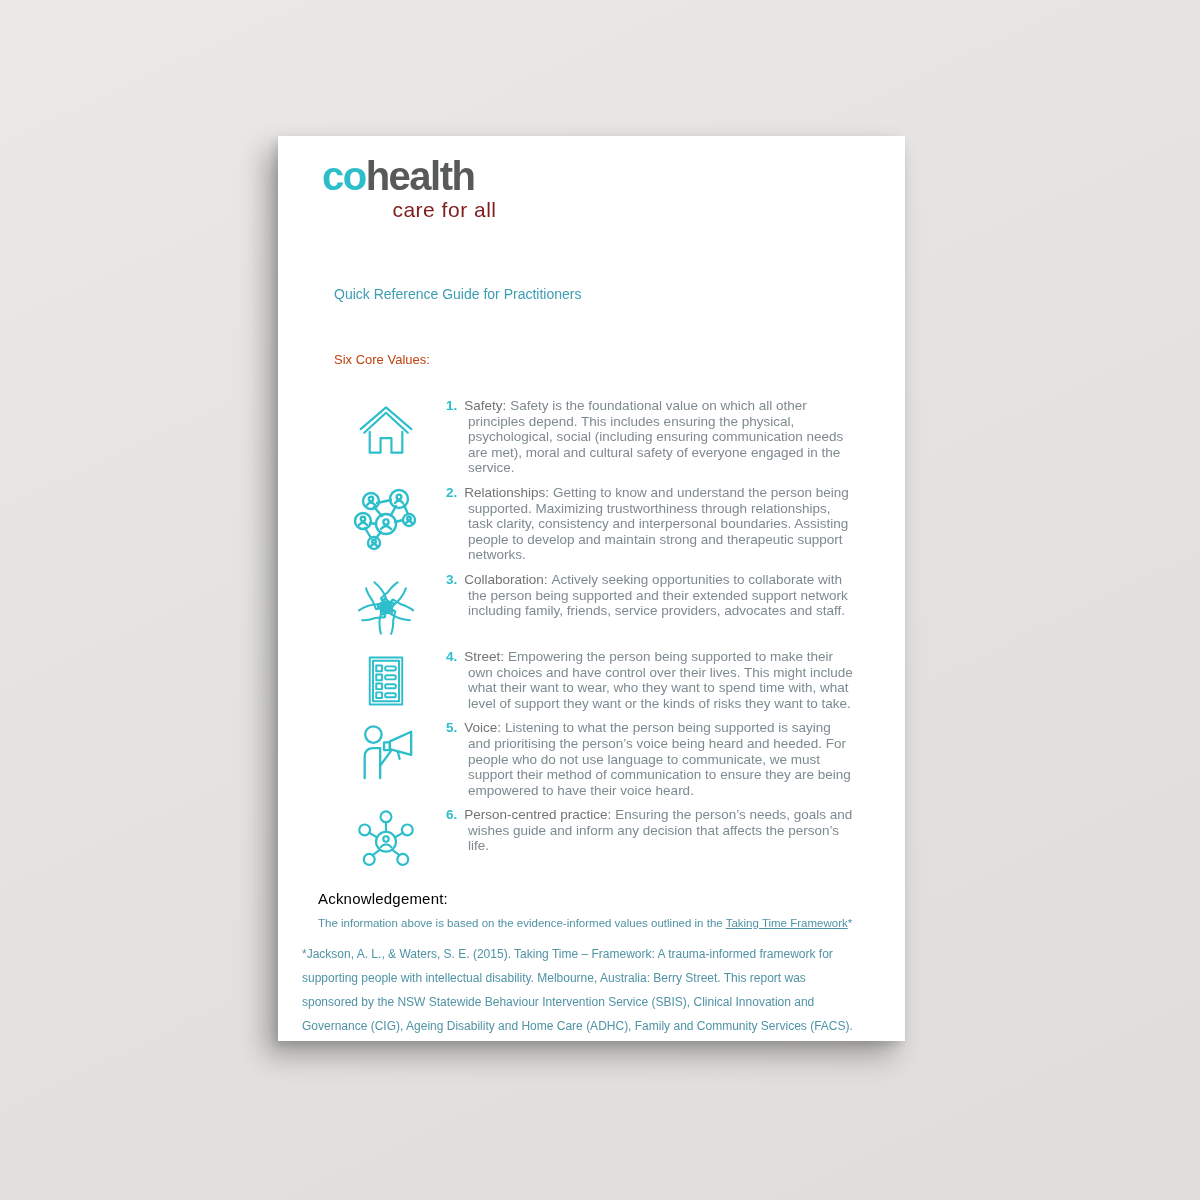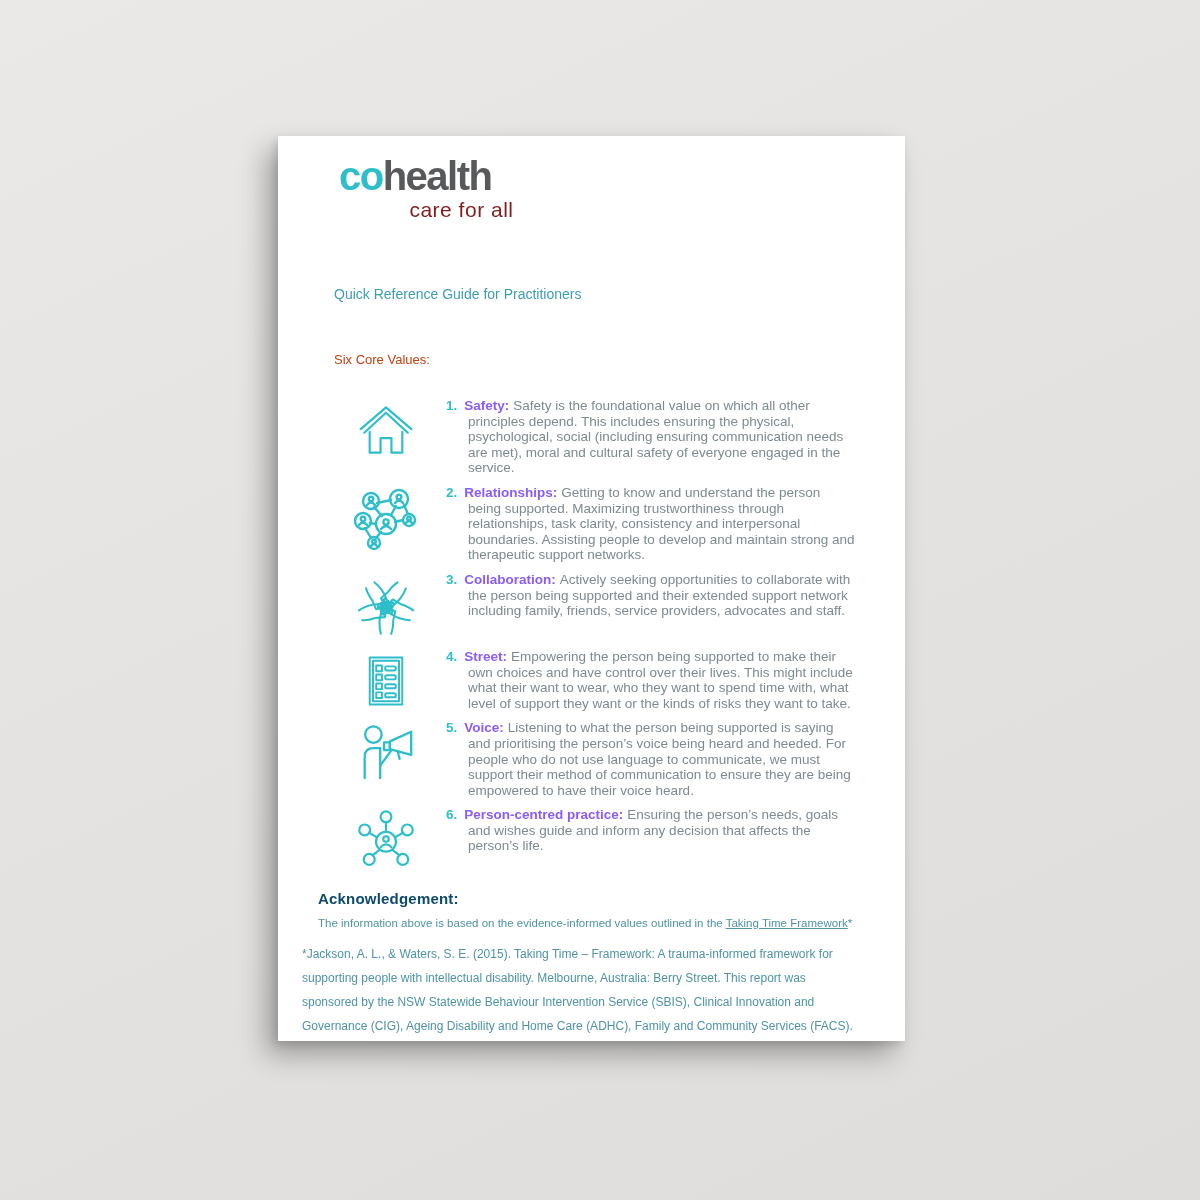--- a/index.html
+++ b/index.html
@@ -7,42 +7,42 @@
     width:1200px;height:1200px;position:relative;overflow:hidden;
     background:linear-gradient(155deg,#eae9e7 0%,#e4e3e1 45%,#dedddb 100%);
     font-family:"Liberation Sans",sans-serif;
   }
   .paper{
     position:absolute;left:278px;top:136px;width:627px;height:905px;
     background:#ffffff;
     box-shadow:-12px 14px 26px rgba(0,0,0,0.30), -3px 4px 8px rgba(0,0,0,0.12);
   }
   
-  .logo{position:absolute;left:61px;top:20px;}
+  .logo{position:absolute;left:44px;top:20px;}
   .logo-main{font-size:40px;font-weight:bold;letter-spacing:-1.5px;line-height:1;}
   .logo-co{color:#2dbecb;}
   .logo-health{color:#58595b;}
   .logo-tagline{font-size:21px;color:#7f1d1d;text-align:right;margin-top:2px;margin-right:-22px;letter-spacing:0.5px;}
   
   .title{position:absolute;left:56px;top:112px;font-size:22px;font-weight:bold;color:#176e84;letter-spacing:0.2px;}
   .subtitle{position:absolute;left:56px;top:150px;font-size:14px;color:#3d9db2;}
   .section-heading{position:absolute;left:56px;top:216px;font-size:13px;color:#c2410c;}
   
   .values{position:absolute;left:48px;top:262px;width:530px;}
   .value-row{display:flex;align-items:flex-start;margin-bottom:9px;}
   .icon-col{width:120px;display:flex;justify-content:center;flex:0 0 120px;padding-top:2px;}
   .icon-col svg{stroke:#2dbecb;fill:none;stroke-width:2.4;stroke-linecap:round;stroke-linejoin:round;}
   .value-text{
     width:396px;font-size:13.5px;line-height:15.6px;color:#7d8a90;
     padding-left:22px;text-indent:-22px;
   }
   .num{color:#2dbecb;font-weight:bold;padding-right:7px;}
-  .vlabel{color:#8b5cf6;font-weight:bold;padding-right:4px;}
+  .vlabel{color:#737373;font-weight:normal;padding-right:4px;}
   
-  .ack-heading{position:absolute;left:40px;top:754px;font-size:15px;font-weight:bold;color:#0c4a6e;letter-spacing:0.2px;}
+  .ack-heading{position:absolute;left:40px;top:754px;font-size:15px;font-weight:normal;color:#000000;letter-spacing:0.2px;}
   .ack-text{position:absolute;left:40px;top:781px;width:560px;font-size:11.5px;color:#4f93a5;}
   .ack-link{color:#4f93a5;text-decoration:underline;cursor:pointer;text-align:center;}
   .footnote{position:absolute;left:24px;top:806px;width:552px;font-size:12px;line-height:24px;color:#4f93a5;}
 </style>
 </head>
 <body>
 
 <div class="paper">
 
   <div class="logo">

